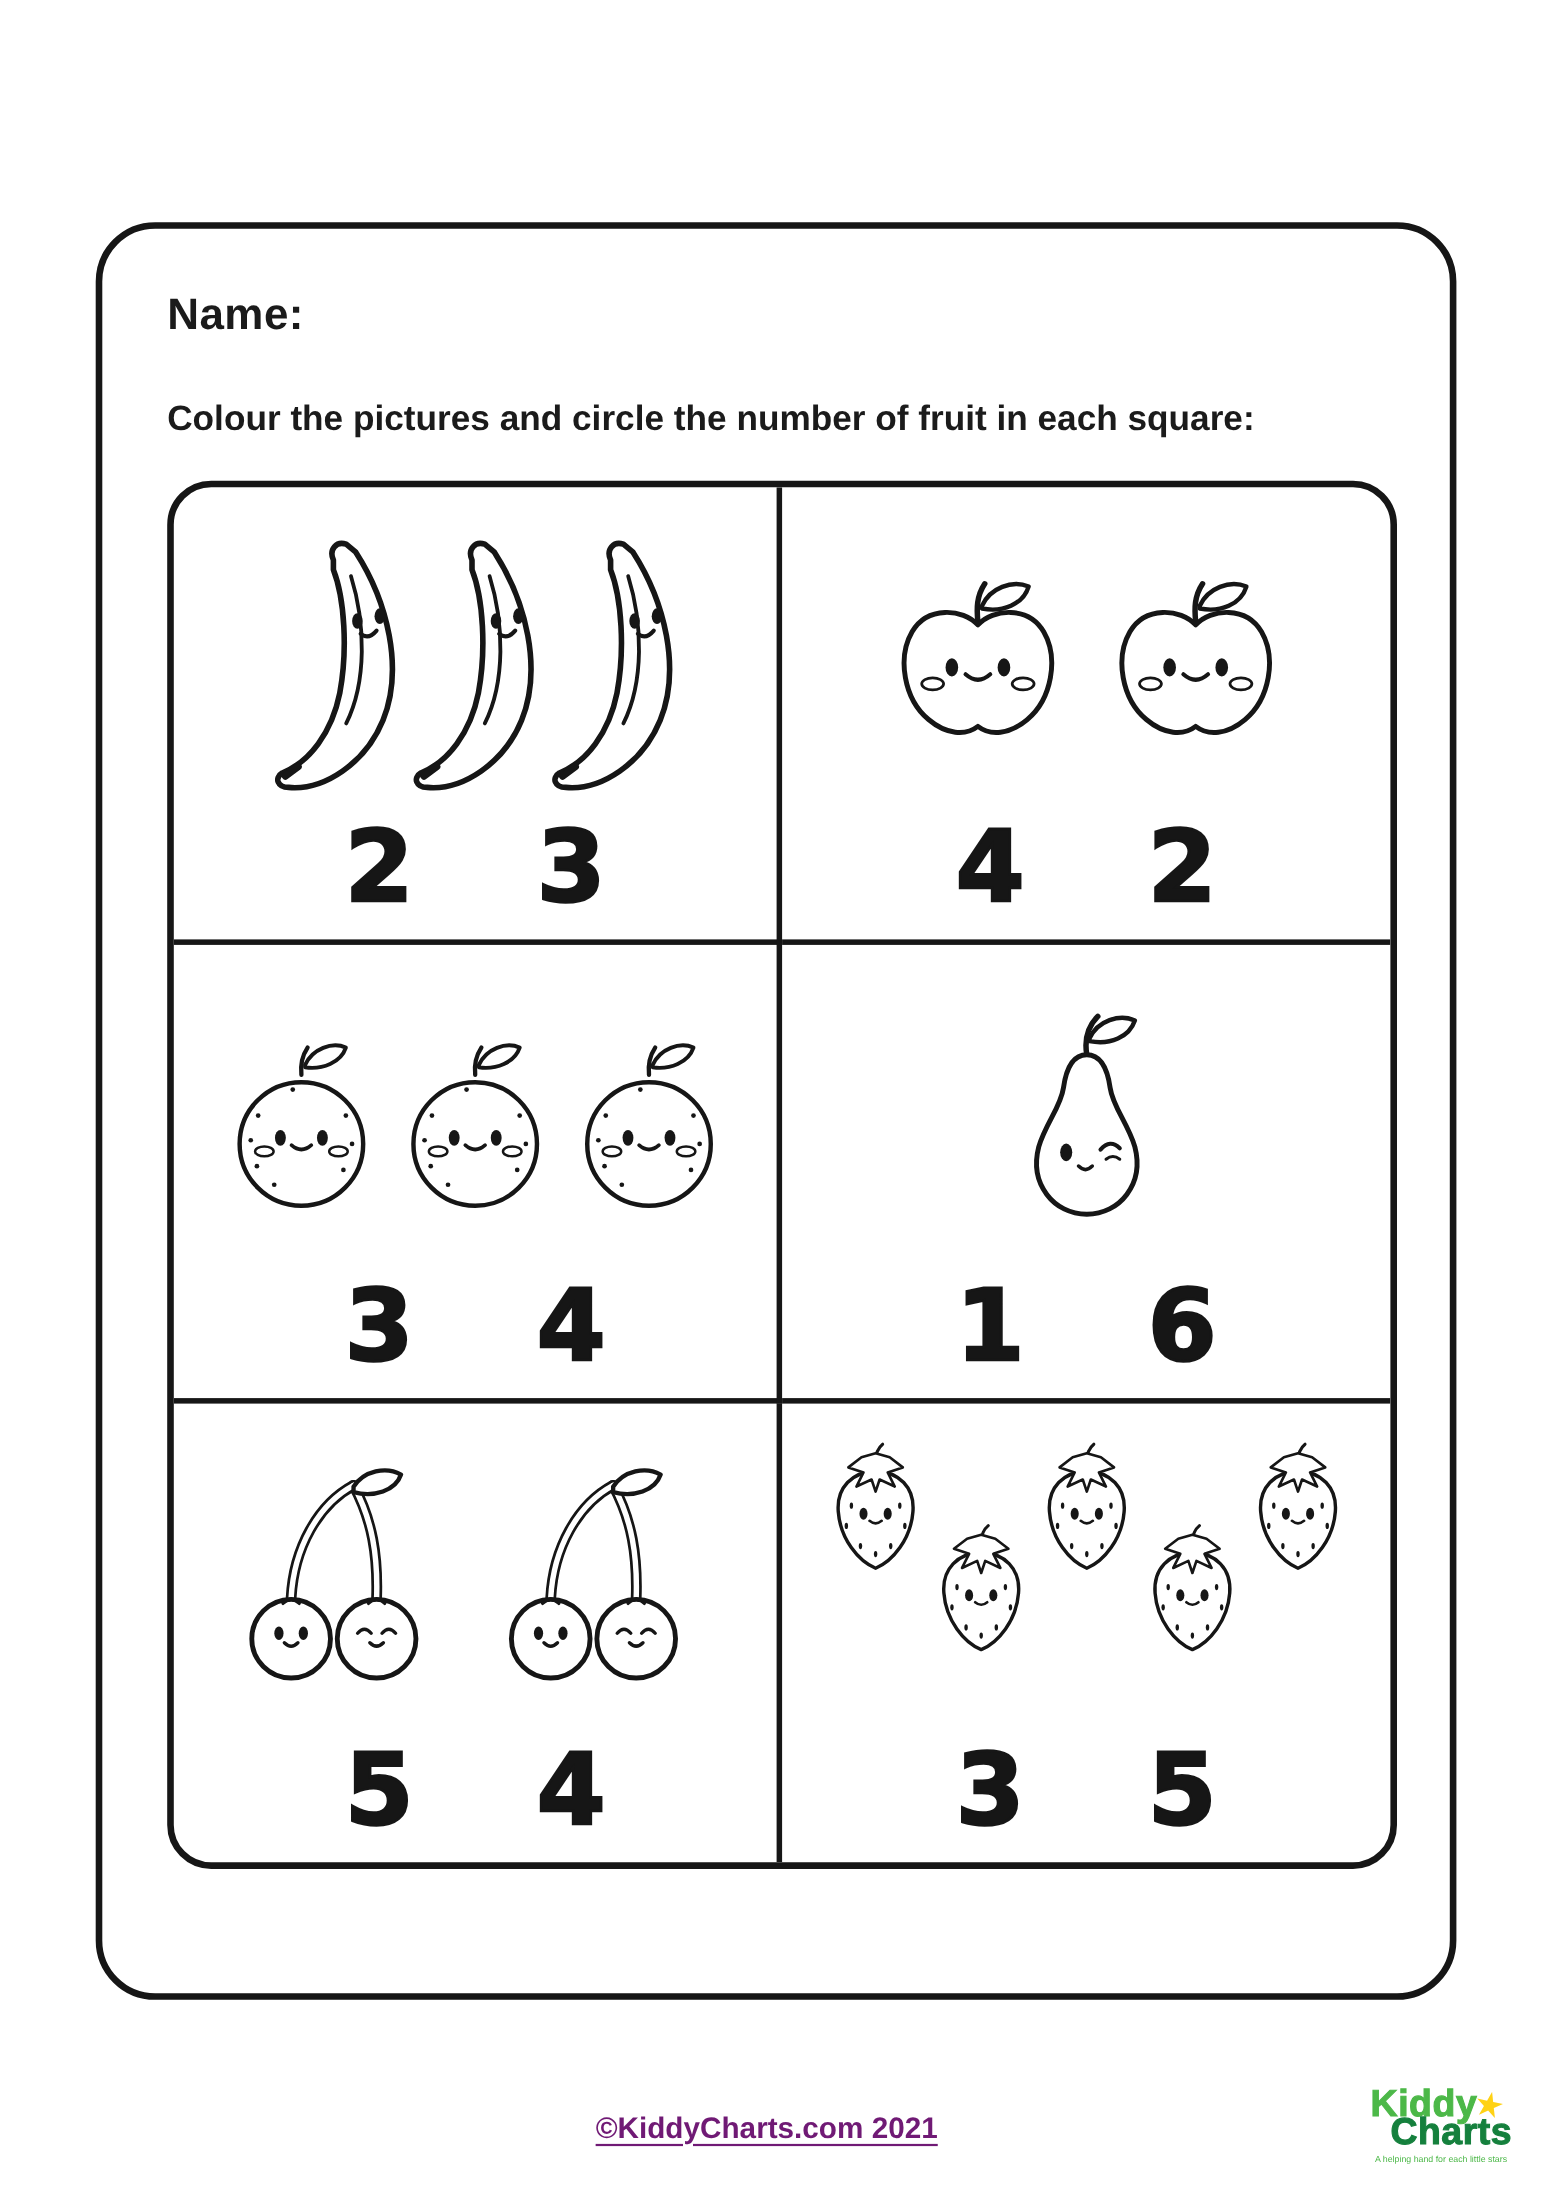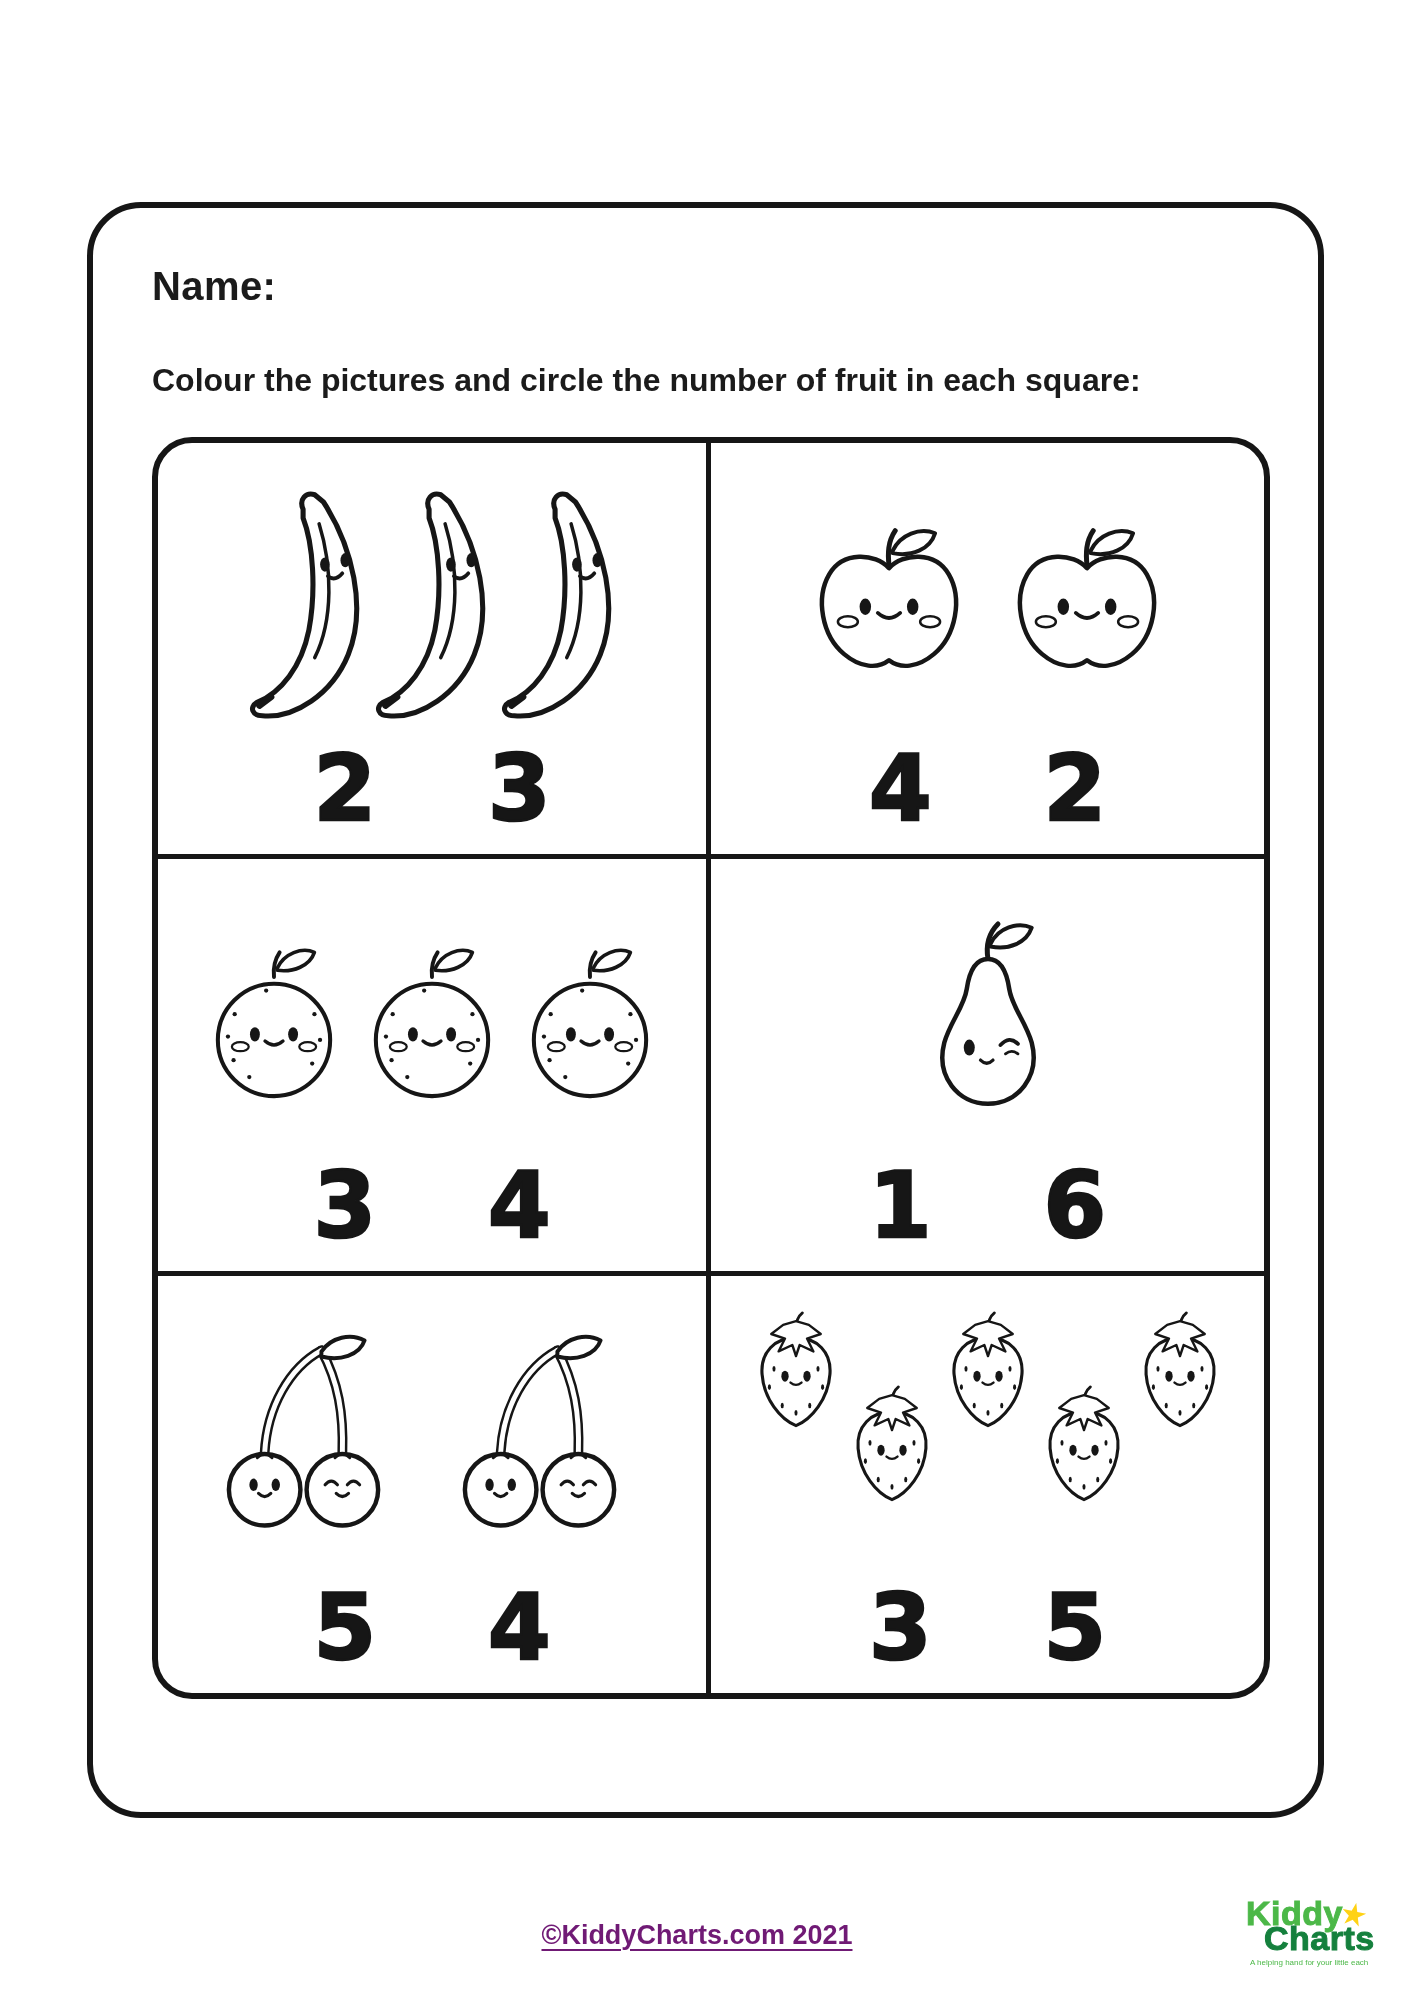--- a/index.html
+++ b/index.html
@@ -363,16 +363,16 @@
 
   <div class="footer-copy">©KiddyCharts.com 2021</div>
 
   <div class="logo">
     <div class="logo-row1">
       <span class="logo-kiddy" style="color: rgb(76, 184, 72);">Kiddy</span><span class="logo-star" style="color: rgb(255, 210, 21);">★</span>
     </div>
     <div>
       <span class="logo-charts" style="color: #15803d;">Charts</span>
     </div>
-    <div class="logo-tagline" style="color: rgb(76, 184, 72);">A helping hand for your little each</div>
+    <div class="logo-tagline" style="color: rgb(76, 184, 72);">A helping hand for each little stars</div>
   </div>
 
 </div>
 
 </body></html>

